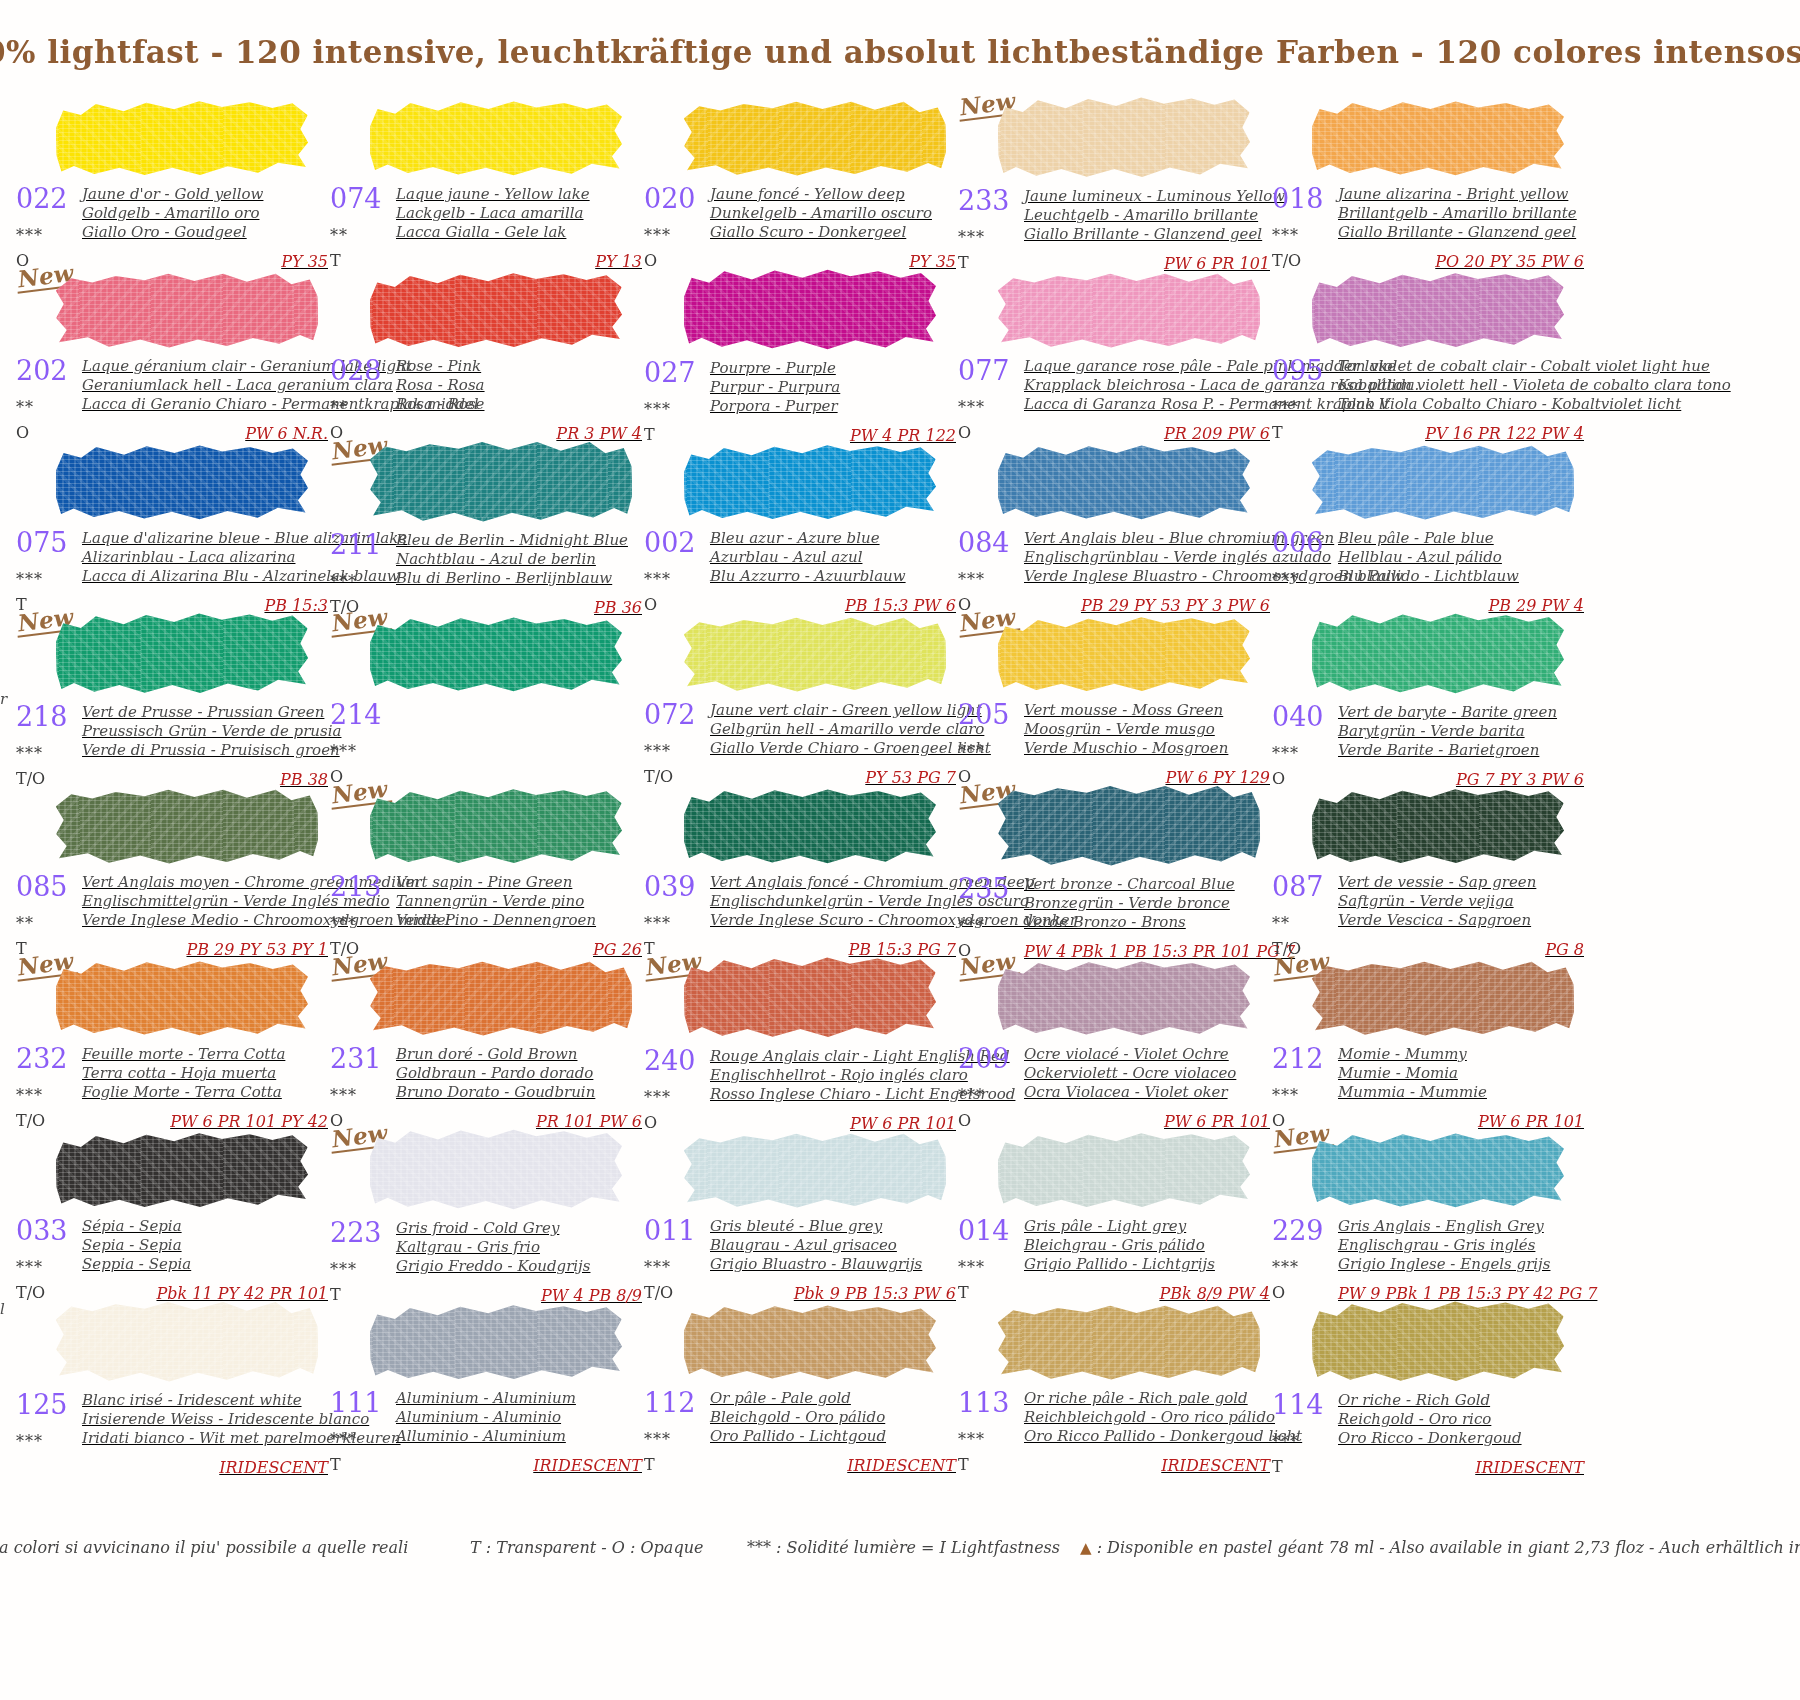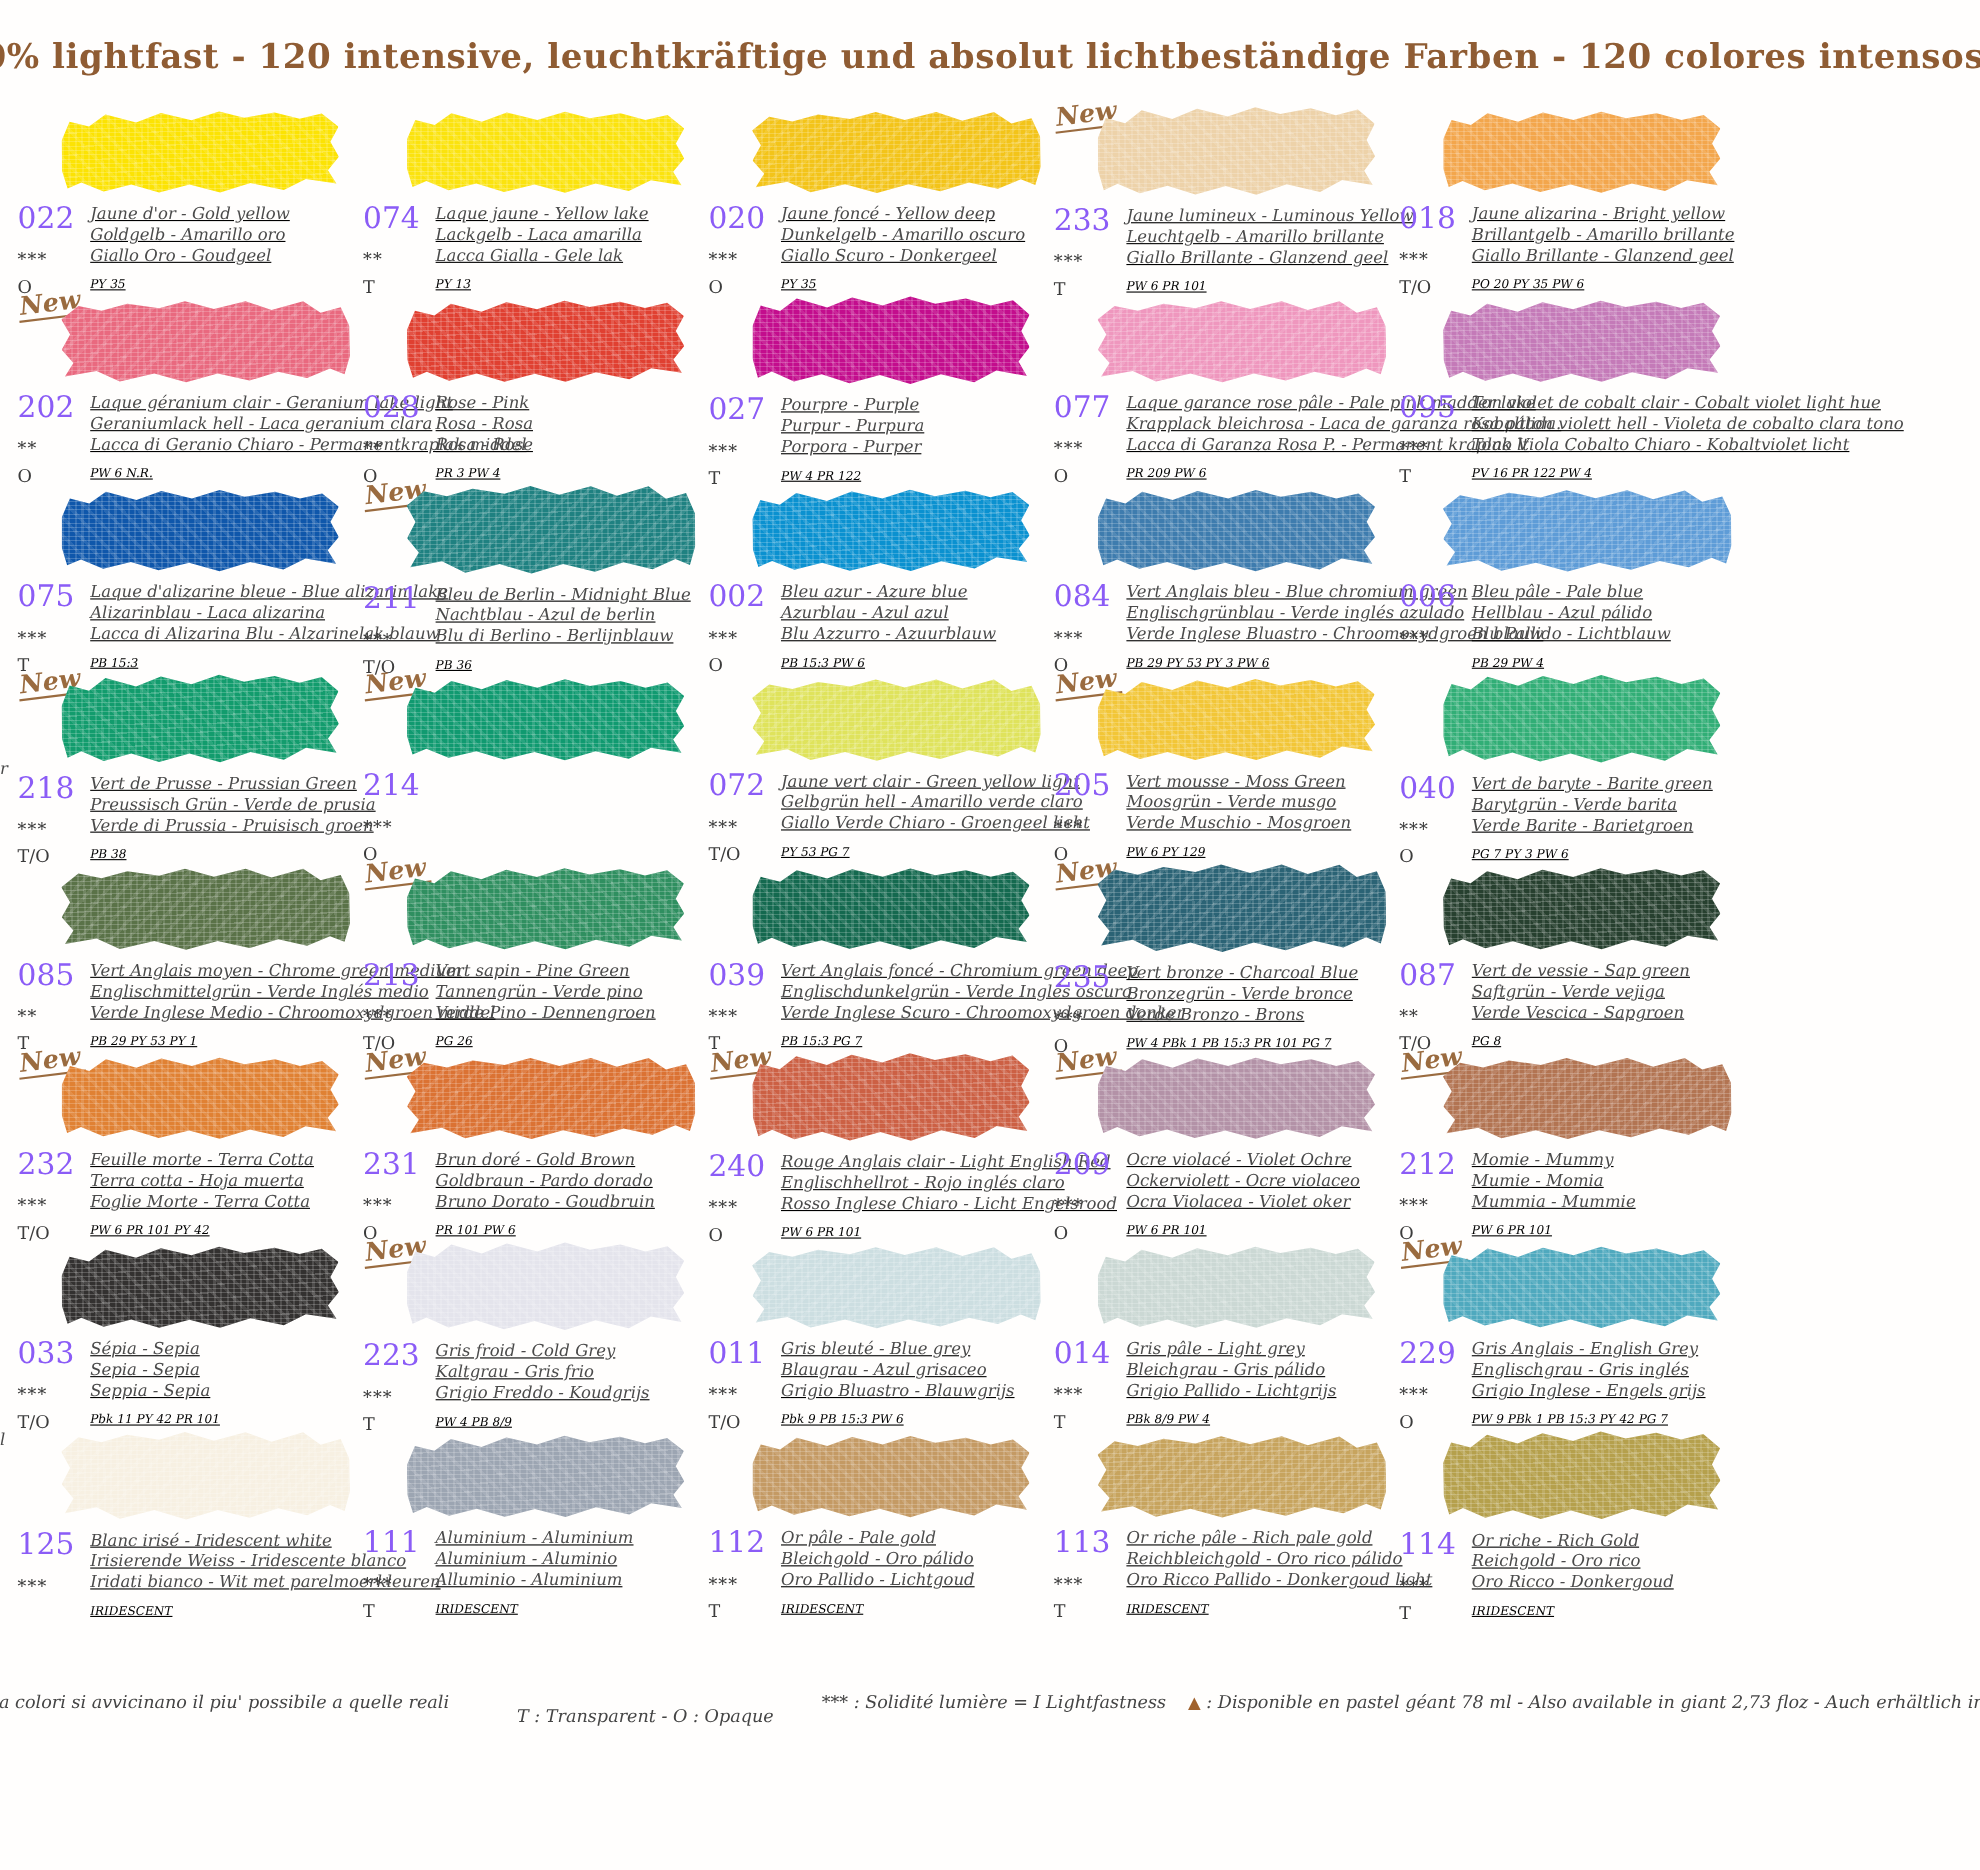--- a/index.html
+++ b/index.html
@@ -49,30 +49,30 @@
   .num{font-size:27px; line-height:1; color:#8b5cf6;}
   .stars{font-size:16px; letter-spacing:1px; margin-top:14px; color:#3c3c3c;}
   .tocode{font-size:16px; margin-top:6px; color:#3c3c3c;}
   .info .right{flex:1; min-width:0;text-decoration:underline;}
   .nameline{
     font-family:"DejaVu Serif", serif; font-style:italic;
     font-size:15px; line-height:1.28; color:#4a4a4a; white-space:nowrap;
   }
   .pigments{
     font-family:"DejaVu Serif", serif; font-style:italic;
-    font-size:11px; color:#000000; margin-top:9px; white-space:nowrap;
+    font-size:16px; color:#b91c1c; margin-top:9px; white-space:nowrap;text-align:right;
   }
 
   .footer{
     position:absolute; top:1538px; left:0; width:1800px; height:26px;
     font-family:"DejaVu Serif", serif; font-style:italic;
     font-size:16px; color:#444; white-space:nowrap;
   }
   .footer .f-left{position:absolute; left:-6px; top:0;}
-  .footer .f-trans{position:absolute; left:470px; top:0;margin-top:12px;}
+  .footer .f-trans{position:absolute; left:470px; top:0;}
   .footer .f-light{position:absolute; left:735px; top:0;margin-left:12px;}
   .footer .f-giant{position:absolute; left:1080px; top:0;}
   .tri{color:#a0622d; font-style:normal; font-size:15px;}
 
   .edge-frag{
     position:absolute; font-family:"DejaVu Serif", serif; font-style:italic;
     font-size:15px; color:#4a4a4a;
   }
 </style>
 </head>

